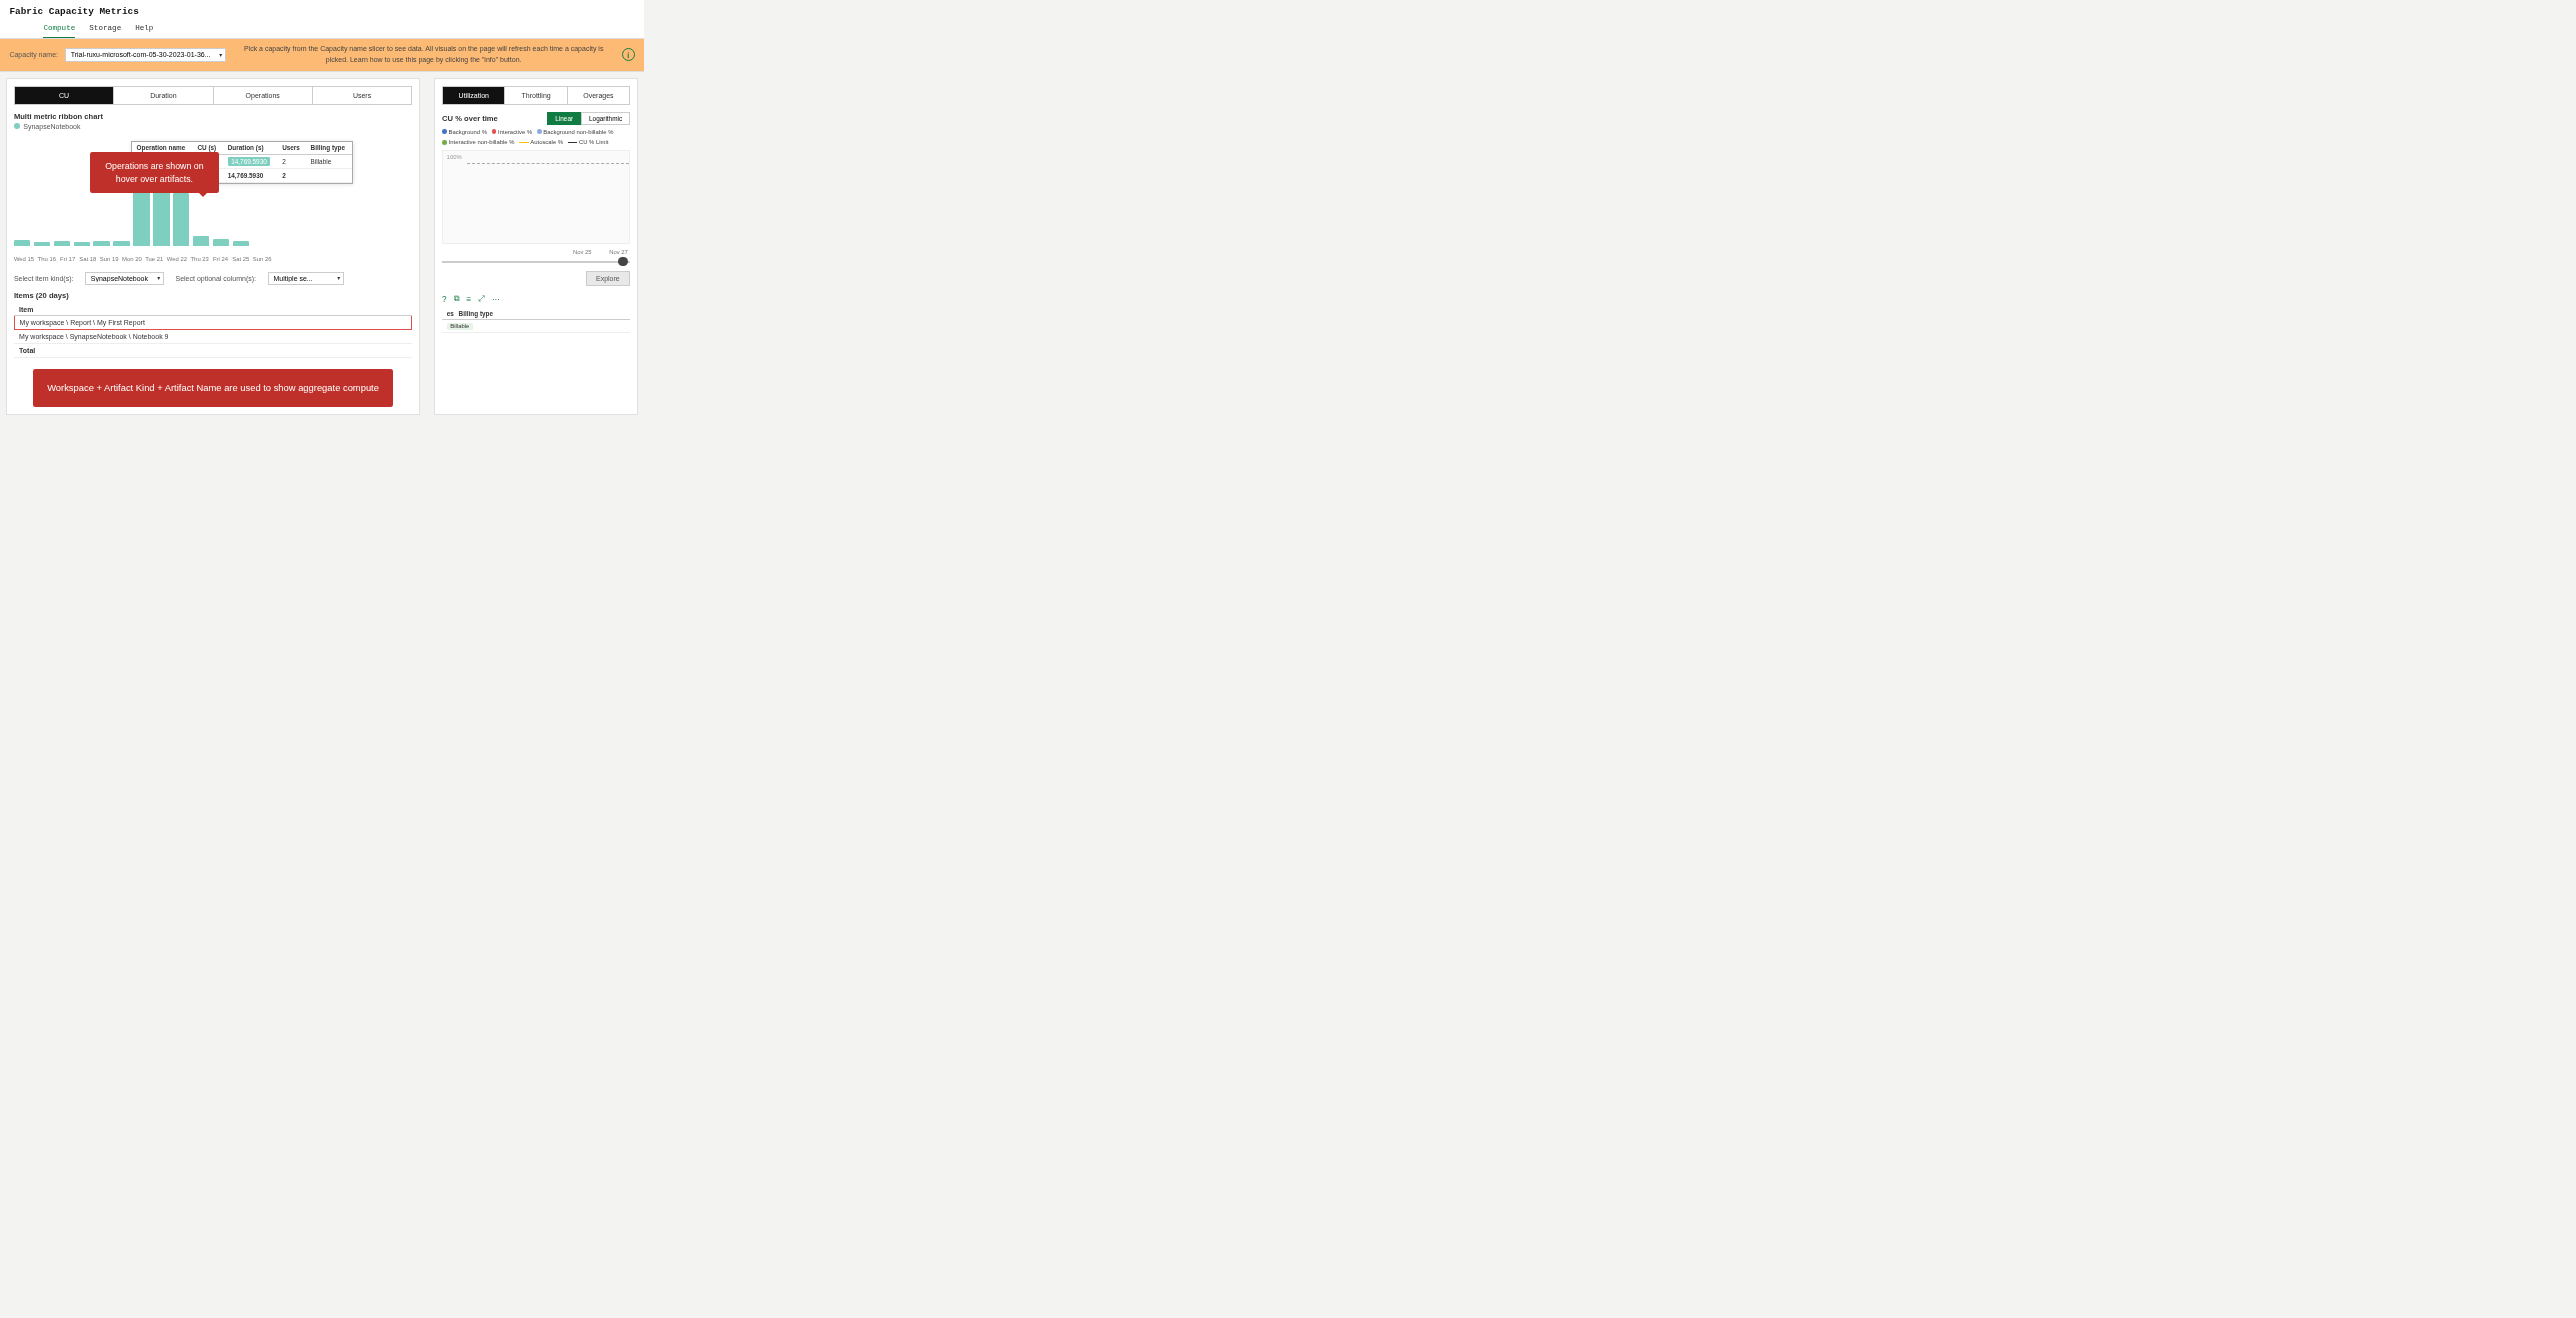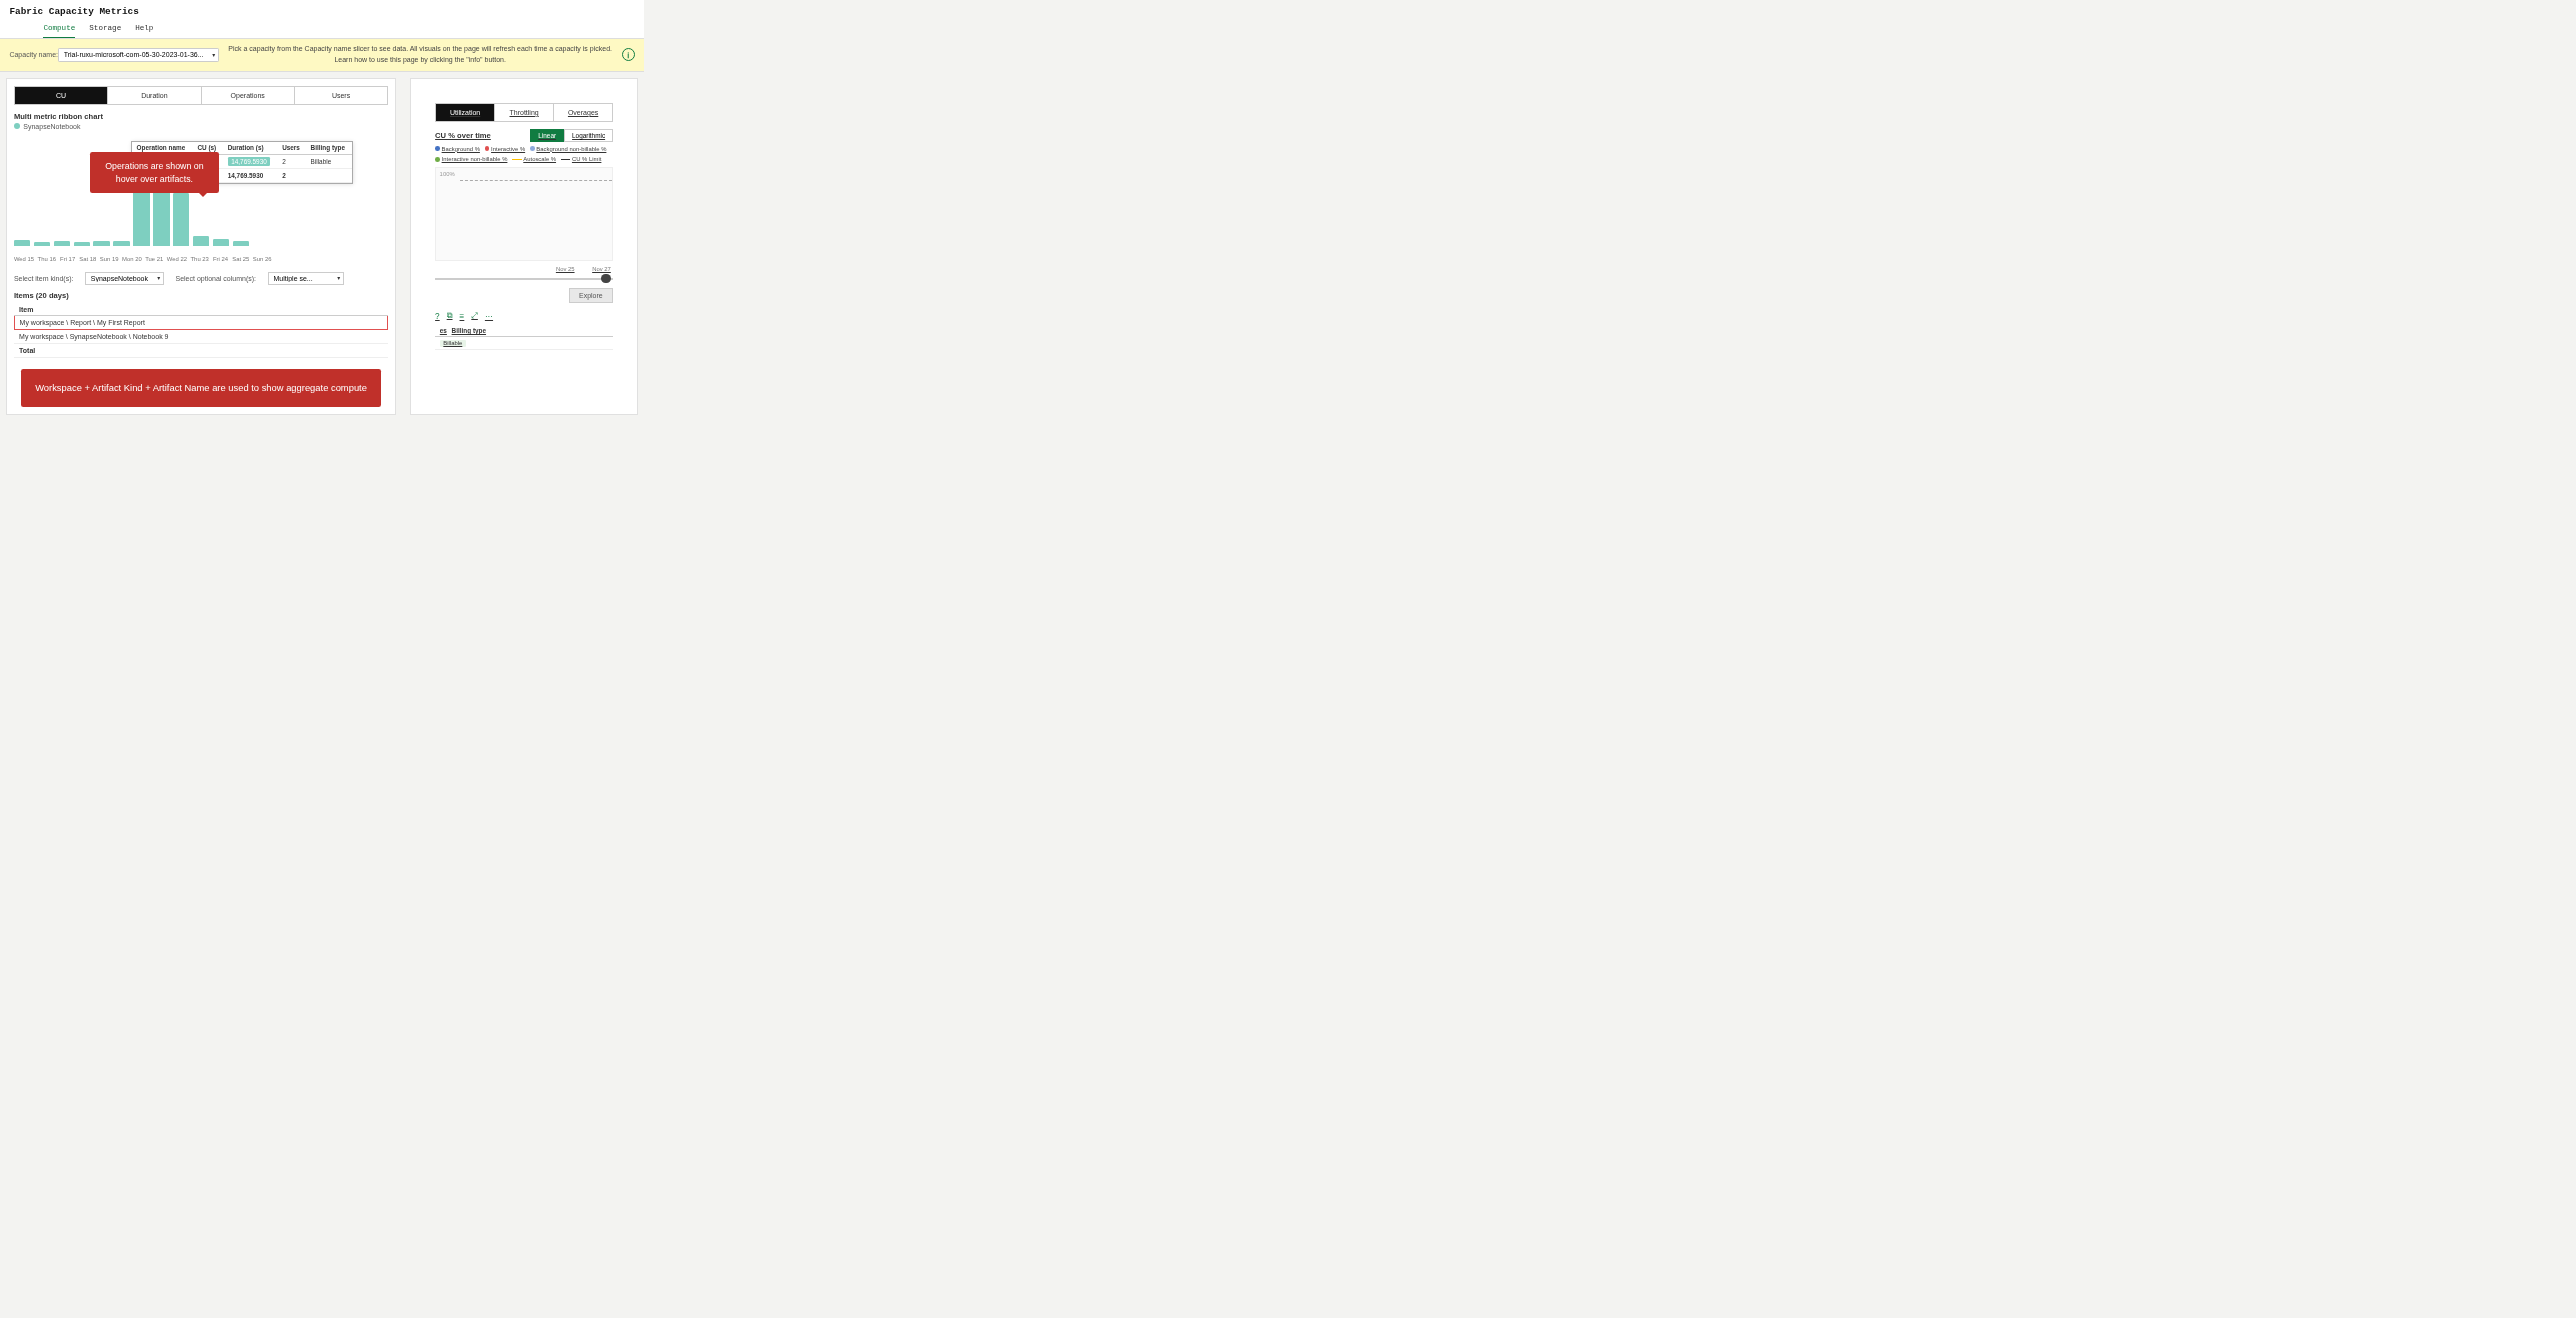--- a/index.html
+++ b/index.html
@@ -4,21 +4,21 @@
   <style>
     * { box-sizing: border-box; margin: 0; padding: 0; }
     body { font-family: 'Segoe UI', Arial, sans-serif; font-size: 7.6px; background: #f3f3f1; color: #333; width: 644px; }
 
     .app-header { background: #fff; padding: 5.9px 9.4px 0; border-bottom: 0.6px solid #ddd; font-family: Liberation Mono, monospace; }
     .app-title { font-size: 9.4px; font-weight: 600; color: #111; margin-bottom: 3.5px; }
     .nav-tabs { display: flex; gap: 14px; margin-left: 34px; }
     .nav-tab { padding: 3.5px 0 4.7px; font-size: 7.6px; cursor: pointer; color: #333; border-bottom: 1.2px solid transparent; }
     .nav-tab.active { border-bottom: 1.2px solid #107c41; color: #107c41; font-weight: 500; }
 
-    .capacity-bar { background: #fef9c3; padding: 5.9px 9.4px; display: flex; align-items: center; gap: 0; border-bottom: 0.6px solid #ddd; }
+    .capacity-bar { background: #fdba74; padding: 5.9px 9.4px; display: flex; align-items: center; gap: 7px; border-bottom: 0.6px solid #ddd; }
     .capacity-label { font-size: 7px; color: #555; }
     .capacity-select { border: 0.6px solid #ccc; border-radius: 1.2px; padding: 2.3px 14px 2.3px 4.7px; font-size: 7px; background: #fff; appearance: none; position: relative; }
     .capacity-select-wrap { position: relative; display: inline-block; }
     .capacity-select-wrap::after { content: '▾'; position: absolute; right: 3.5px; top: 50%; transform: translateY(-50%); font-size: 5.9px; pointer-events: none; }
     .info-message { flex: 1; text-align: center; font-size: 7px; color: #444; line-height: 1.5; }
     .info-icon { width: 13px; height: 13px; border: 1.2px solid #107c41; border-radius: 50%; display: flex; align-items: center; justify-content: center; color: #107c41; font-size: 7.6px; font-weight: bold; cursor: pointer; margin-left: auto; }
 
     .main-content { display: flex; gap: 8px; background: #f3f3f1; }
 
     
@@ -55,21 +55,21 @@
     .filter-select-wrap::after { content: '▾'; position: absolute; right: 3.5px; top: 50%; transform: translateY(-50%); font-size: 5.9px; pointer-events: none; }
 
     .items-title { font-size: 7.6px; font-weight: 600; margin-bottom: 3.5px; }
     .items-table { width: 100%; border-collapse: collapse; font-size: 7px; }
     .items-table th { text-align: left; padding: 2.3px 4.7px; font-weight: 600; border-bottom: 0.6px solid #ccc; }
     .items-table td { padding: 2.9px 4.7px; border-bottom: 0.6px solid #eee; }
     .items-table tr.total-row td { font-weight: 700; }
     .highlighted-row td:first-child { border: 1.2px solid #e05050; }
 
     
-    .right-panel { width: 228px; background: #fff; margin: 5.9px 5.9px 5.9px 0; padding: 24px; border: 0.6px solid #e0e0e0; flex-shrink: 0; text-decoration: underline; }
+    .right-panel { width: 204px; background: #fff; margin: 5.9px 5.9px 5.9px 0; padding: 7px; border: 0.6px solid #e0e0e0; flex-shrink: 0; }
     .right-metric-tabs { display: flex; border: 0.6px solid #ccc; background: #fff; margin-bottom: 7px; }
     .right-metric-tab { flex: 1; padding: 4.7px 2.3px; text-align: center; font-size: 7px; cursor: pointer; color: #333; border-right: 0.6px solid #ccc; }
     .right-metric-tab:last-child { border-right: none; }
     .right-metric-tab.active { background: #111; color: #fff; font-weight: 500; }
 
     .chart-header-row { display: flex; align-items: center; justify-content: space-between; margin-bottom: 3.5px; }
     .chart-subtitle { font-size: 7.6px; font-weight: 600; }
     .scale-btns { display: flex; gap: 0; }
     .scale-btn { padding: 2.3px 7px; font-size: 6.4px; border: 0.6px solid #ccc; cursor: pointer; background: #fff; }
     .scale-btn.active { background: #107c41; color: #fff; border-color: #107c41; }

